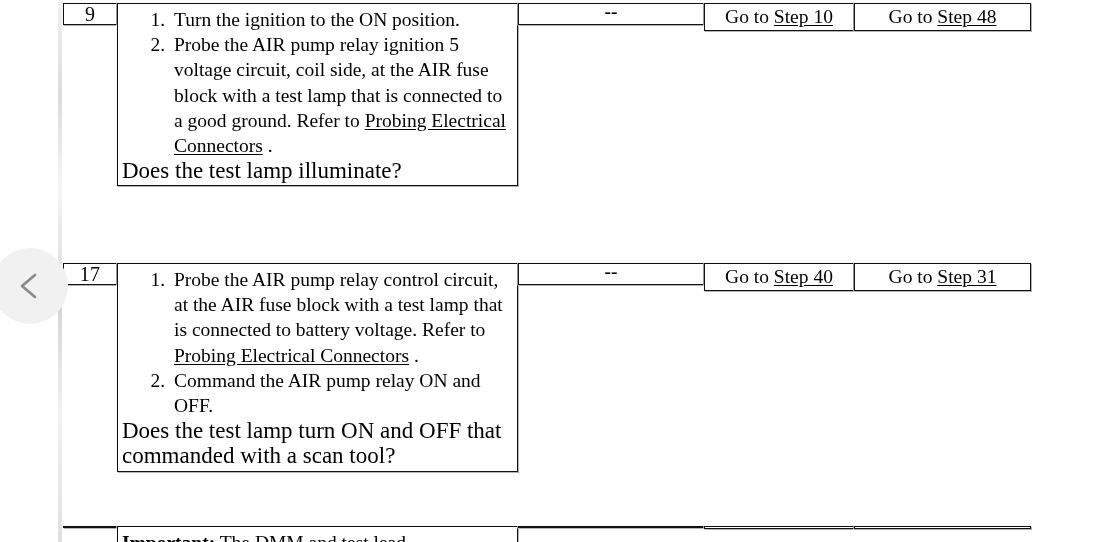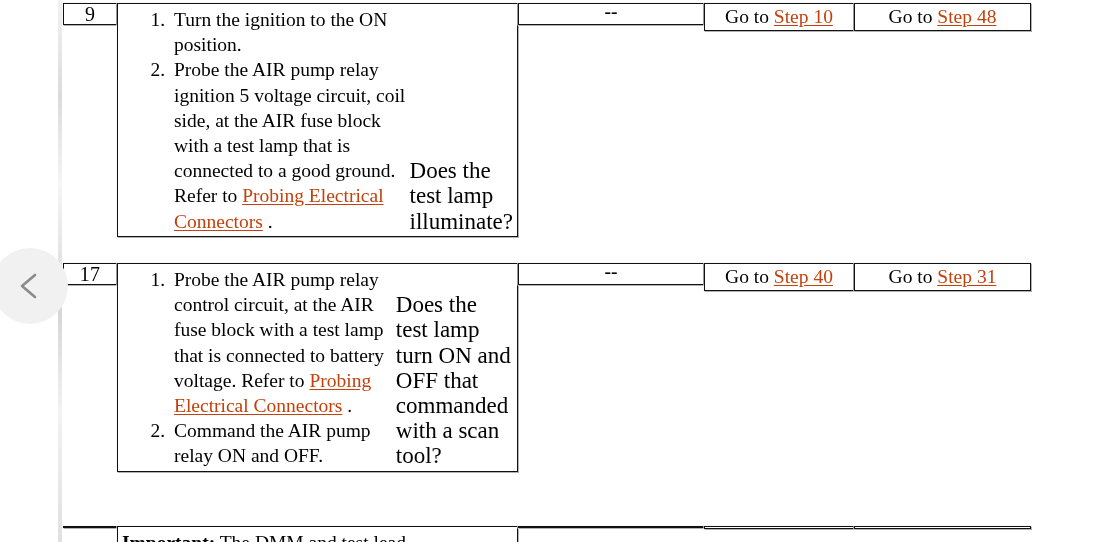--- a/index.html
+++ b/index.html
@@ -77,20 +77,21 @@
   }
   .step-num {
     font-size: 20px;
     line-height: 1;
     letter-spacing: 0.2px;
   }
 
   
   .desc-cell .cell-box {
     display: flex;
+    flex-direction: column;
     justify-content: space-between;
     padding: 3px 2px 2px 2px;
   }
   .desc-list {
     margin: 0;
     padding: 0 2px 0 54px;
     list-style: none;
     counter-reset: stepitem;
   }
   .desc-list li {
@@ -112,21 +113,21 @@
   }
   .desc-question {
     font-size: 23px;
     line-height: 25.2px;
     padding: 0 2px 0 2px;
     margin-top: auto;
   }
   .doc-link {
     text-decoration: underline;
     text-underline-offset: 1.5px;
-    color: #c2410c;
+    color: #000000;
     cursor: pointer;
   }
 
   
   .value-cell .cell-box {
     display: flex;
     align-items: center;
     justify-content: center;
   }
   .value-dash {

